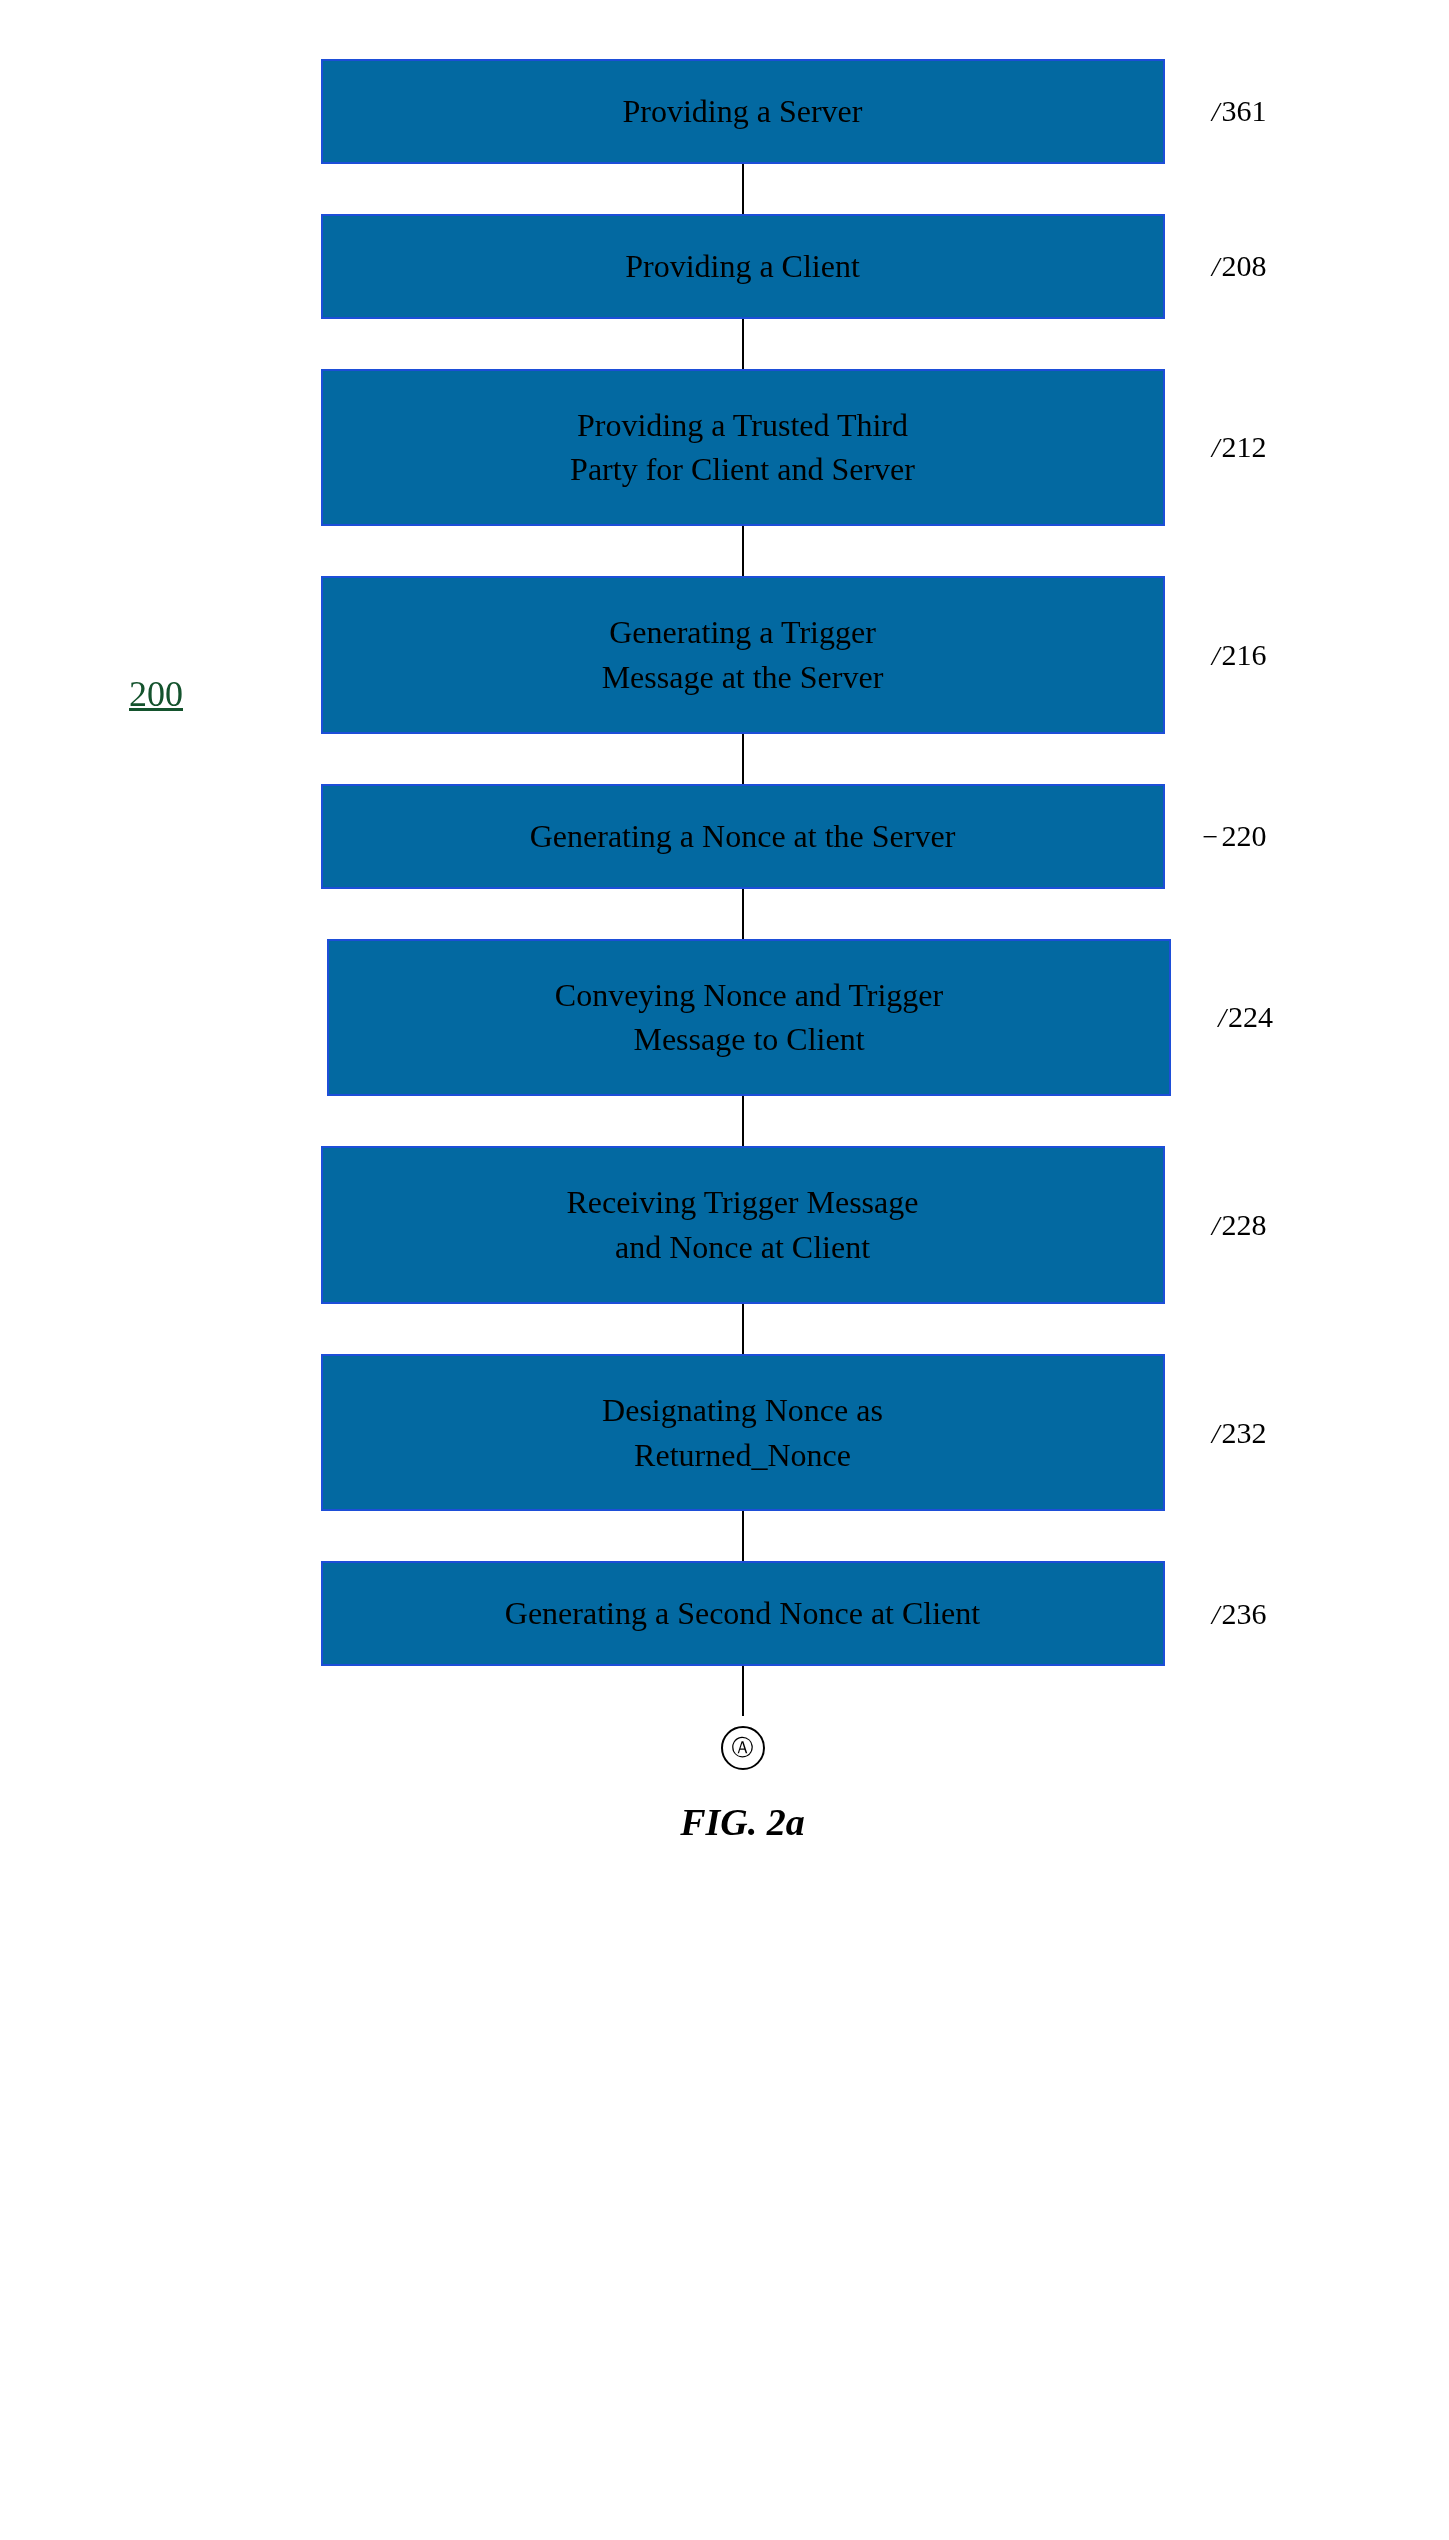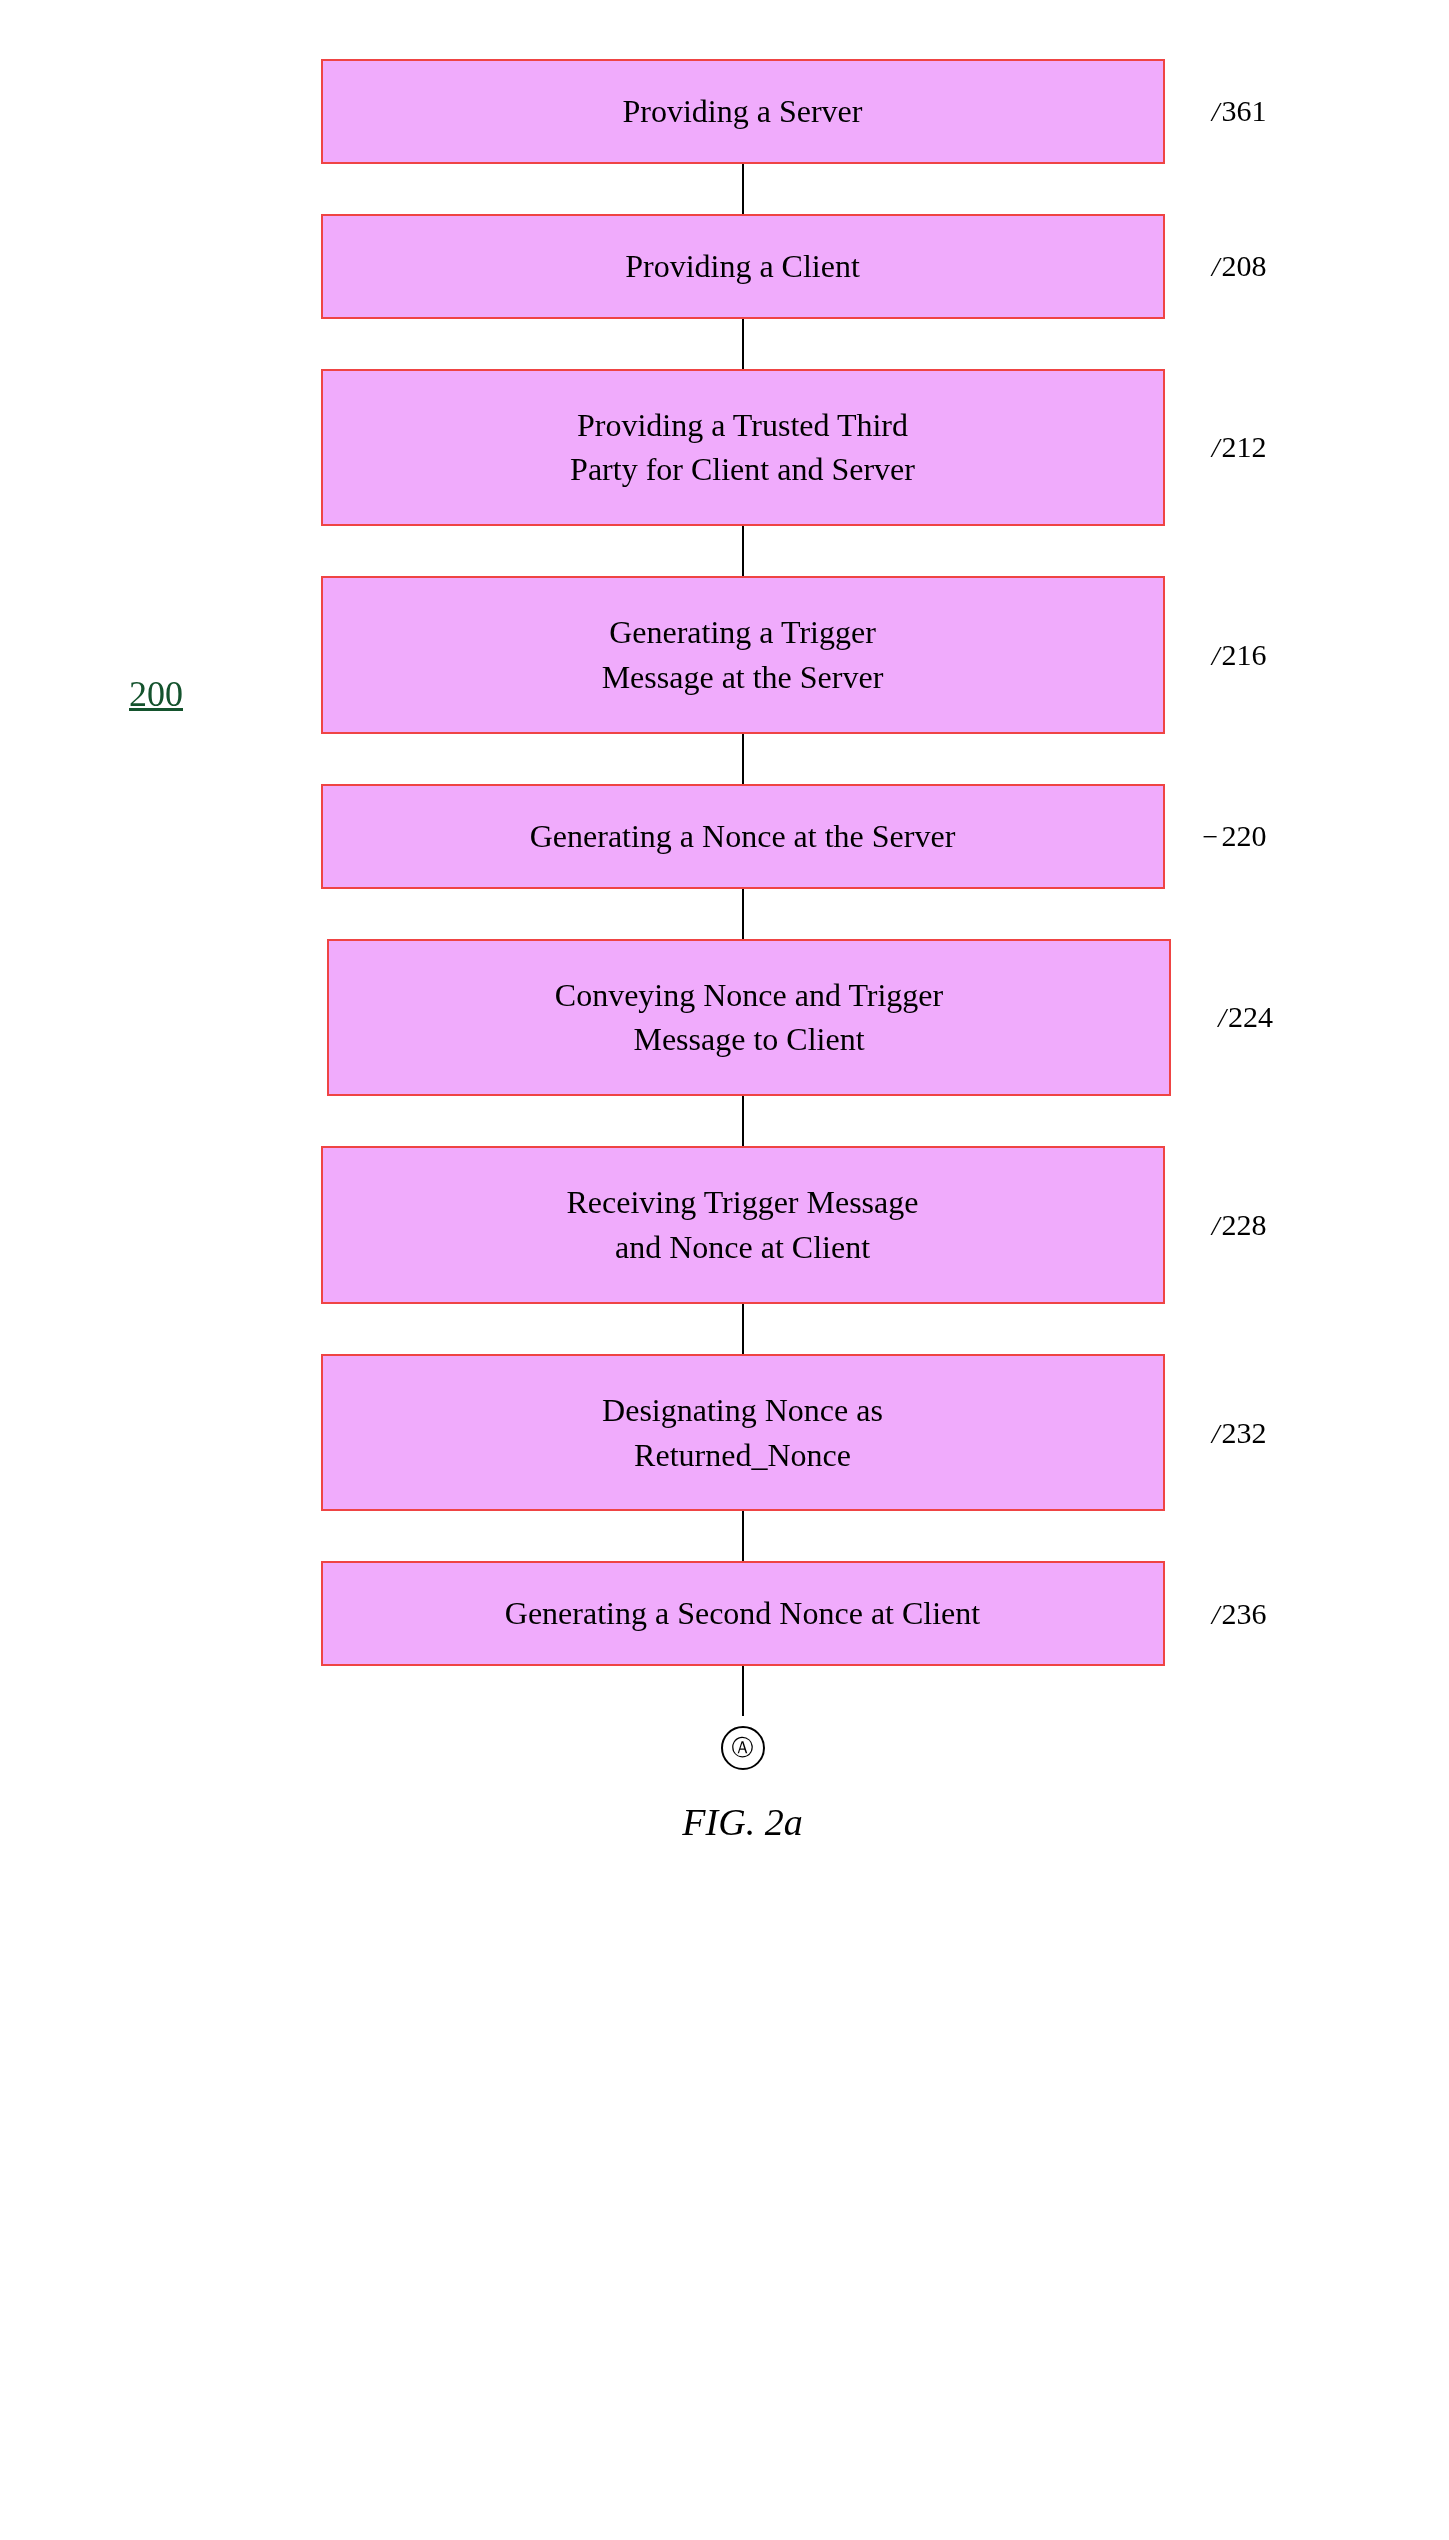--- a/index.html
+++ b/index.html
@@ -42,24 +42,24 @@
     .flow-step-wrapper {
       position: relative;
       width: 100%;
       display: flex;
       flex-direction: column;
       align-items: center;
     }
 
     .flow-box {
       width: 844px;
-      border: 2px solid #ef4444;
+      border: 2px solid #1d4ed8;
       padding: 28px 40px;
       text-align: center;
-      background: #f0abfc;
+      background: #0369a1;
       font-size: 32px;
       line-height: 1.4;
       color: #000;
       position: relative;
     }
 
     .connector {
       width: 2px;
       height: 50px;
       background: #000;
@@ -75,21 +75,21 @@
       justify-content: center;
       font-size: 22px;
       color: #000;
       margin-top: 10px;
       background: #fff;
     }
 
     .fig-label {
       text-align: left;
       font-size: 38px;
-      font-weight: normal;
+      font-weight: bold;
       font-style: italic;
       margin-top: 18px;
       color: #000;
     }
 
     .step-num-label {
       position: absolute;
       right: -104px;
       top: 50%;
       transform: translateY(-50%);

